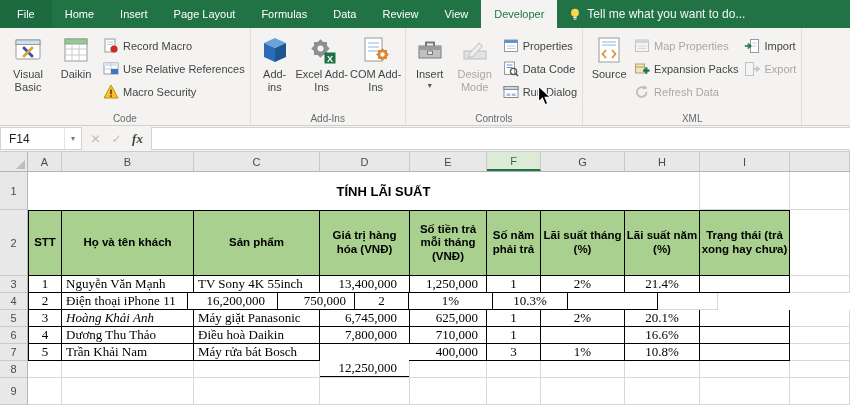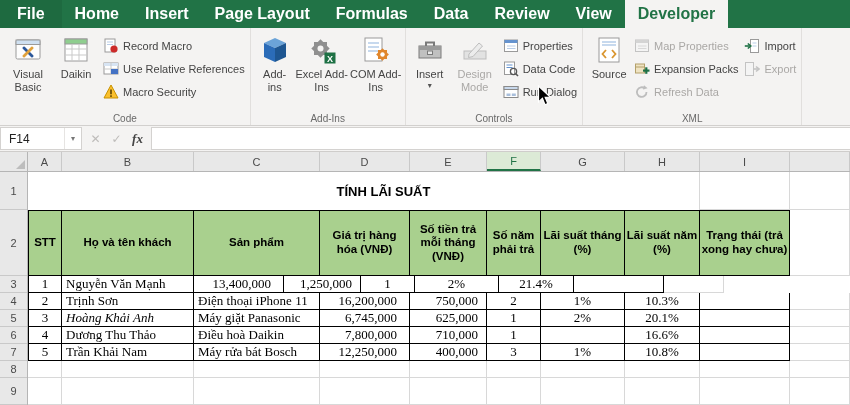--- a/index.html
+++ b/index.html
@@ -1,21 +1,21 @@
 <!DOCTYPE html>
 <html><head>
 <meta charset="utf-8">
 <style>
   * { box-sizing: border-box; margin: 0; padding: 0; }
   html,body { width: 850px; height: 405px; overflow: hidden; }
   body { font-family: "Liberation Sans","DejaVu Sans",sans-serif; background:#fff; position:relative; font-size:12px; color:#444; }
 
   
   .tabbar { position:absolute; top:0; left:0; width:850px; height:28px; background:#217346; display:flex; align-items:stretch; color:#fff; }
-  .tab { display:flex; align-items:center; padding:0 13px; font-size:16px; white-space:nowrap;font-weight:bold; }
+  .tab { display:flex; align-items:center; padding:0 13px; font-size:11px; white-space:nowrap; }
   .tab.file { padding:0 17px; background:#1e6a40; }
   .tab.active { background:#f4f3f2; color:#217346; }
   .tellme { display:flex; align-items:center; gap:6px; padding:0 10px; margin-left:2px; color:#f2f7f4; font-size:12px; }
 
   
   .ribbon { position:absolute; top:28px; left:0; width:850px; height:98px; background:#f4f3f2; border-bottom:1px solid #d2d0ce; display:flex; align-items:stretch; }
   .group { position:relative; border-right:1px solid #e1dfdd; padding:3px 2px 15px 4px; display:flex; align-items:flex-start; }
   .group-label { position:absolute; bottom:1px; left:0; right:0; text-align:center; font-size:10px; color:#696969; }
   .bigbtn { display:flex; flex-direction:column; align-items:center; padding-top:2px; height:80px; }
   .bigbtn .bicon { width:30px; height:30px; margin:2px 0 3px; flex:none; }
@@ -65,20 +65,28 @@
 <div class="tabbar">
   <div class="tab file">File</div>
   <div class="tab">Home</div>
   <div class="tab">Insert</div>
   <div class="tab">Page Layout</div>
   <div class="tab">Formulas</div>
   <div class="tab">Data</div>
   <div class="tab">Review</div>
   <div class="tab">View</div>
   <div class="tab active">Developer</div>
+  <div class="tellme">
+    <svg width="12" height="15" viewBox="0 0 14 16">
+        <circle cx="7" cy="6" r="4.6" fill="#ffd34d"></circle>
+        <path d="M5 10.4 h4 v2 h-4 z" fill="#e8e8e8"></path>
+        <rect x="5.4" y="12.8" width="3.2" height="1.6" fill="#bdbdbd"></rect>
+      </svg>
+    <span>Tell me what you want to do...</span>
+  </div>
 </div>
 
 <div class="ribbon">
 
   <div class="group">
     <div class="bigbtn w48">
       <span class="bicon">
         <svg viewBox="0 0 30 30" width="30" height="30">
             <rect x="3" y="5" width="24" height="19" rx="1.5" fill="#fdfdfd" stroke="#9a9a9a"></rect>
             <rect x="3" y="5" width="24" height="4.5" fill="#cfe0f1" stroke="#9a9a9a"></rect>
@@ -352,31 +360,31 @@
         <div class="hcell" style="width: 77px;">Số tiền trả mỗi tháng (VNĐ)</div>
         <div class="hcell" style="width: 54px;">Số năm phải trả</div>
         <div class="hcell" style="width: 84px;">Lãi suất tháng (%)</div>
         <div class="hcell" style="width: 75px;">Lãi suất năm (%)</div>
         <div class="hcell" style="width: 90px;">Trạng thái (trả xong hay chưa)</div>
         <div class="cell" style="width: 60px;"></div>
       </div>
       <div class="row" style="height: 17px;">
         <div class="dcell ac first" style="width: 34px;">1</div>
         <div class="dcell al" style="width: 132px;">Nguyễn Văn Mạnh</div>
+        <div class="dcell al" style="width: 126px;">TV Sony 4K 55inch</div>
         <div class="dcell ar pr12" style="width: 90px;">13,400,000</div>
         <div class="dcell ar pr8" style="width: 77px;">1,250,000</div>
         <div class="dcell ac" style="width: 54px;">1</div>
         <div class="dcell ac" style="width: 84px;">2%</div>
         <div class="dcell ac" style="width: 75px;">21.4%</div>
         <div class="dcell al" style="width: 90px;"></div>
         <div class="cell" style="width: 60px;"></div>
       </div>
       <div class="row" style="height: 17px;">
         <div class="dcell ac first" style="width: 34px;">2</div>
-        <div class="dcell al" style="width: 132px;">Trịnh Sơn</div>
         <div class="dcell al" style="width: 126px;">Điện thoại iPhone 11</div>
         <div class="dcell ar pr12" style="width: 90px;">16,200,000</div>
         <div class="dcell ar pr8" style="width: 77px;">750,000</div>
         <div class="dcell ac" style="width: 54px;">2</div>
         <div class="dcell ac" style="width: 84px;">1%</div>
         <div class="dcell ac" style="width: 75px;">10.3%</div>
         <div class="dcell al" style="width: 90px;"></div>
         <div class="cell" style="width: 60px;"></div>
       </div>
       <div class="row" style="height: 17px;">
@@ -400,21 +408,21 @@
         <div class="dcell ac" style="width: 54px;">1</div>
         <div class="dcell ac" style="width: 84px;"></div>
         <div class="dcell ac" style="width: 75px;">16.6%</div>
         <div class="dcell al" style="width: 90px;"></div>
         <div class="cell" style="width: 60px;"></div>
       </div>
       <div class="row" style="height: 17px;">
         <div class="dcell ac first" style="width: 34px;">5</div>
         <div class="dcell al" style="width: 132px;">Trần Khải Nam</div>
         <div class="dcell al" style="width: 126px;">Máy rửa bát Bosch</div>
-        <div class="dcell ar pr12" style="width: 90px;">12,250,000</div>
+        <div class="dcell ar pr12" style="width: 90px; margin-top: 16px;">12,250,000</div>
         <div class="dcell ar pr8" style="width: 77px;">400,000</div>
         <div class="dcell ac" style="width: 54px;">3</div>
         <div class="dcell ac" style="width: 84px;">1%</div>
         <div class="dcell ac" style="width: 75px;">10.8%</div>
         <div class="dcell al" style="width: 90px;"></div>
         <div class="cell" style="width: 60px;"></div>
       </div>
       <div class="row" style="height: 17px;">
         <div class="cell" style="width: 34px;"></div>
         <div class="cell" style="width: 132px;"></div>

